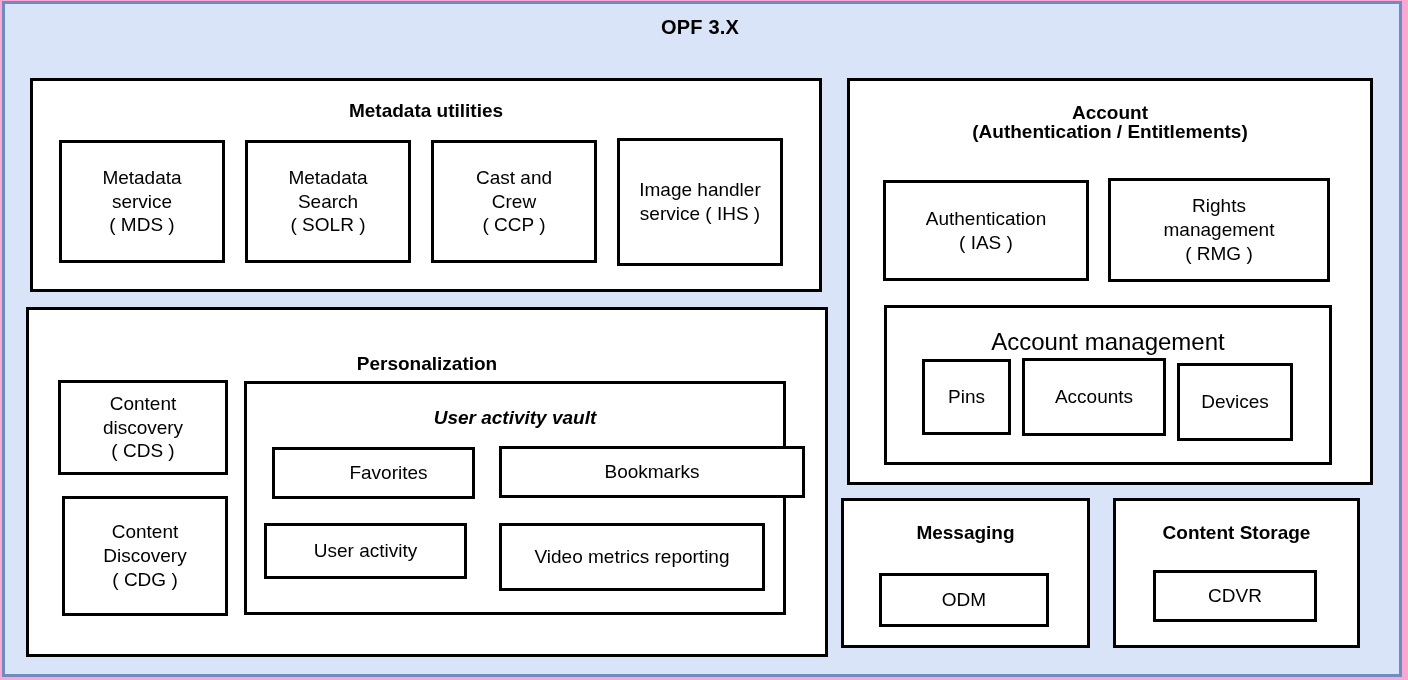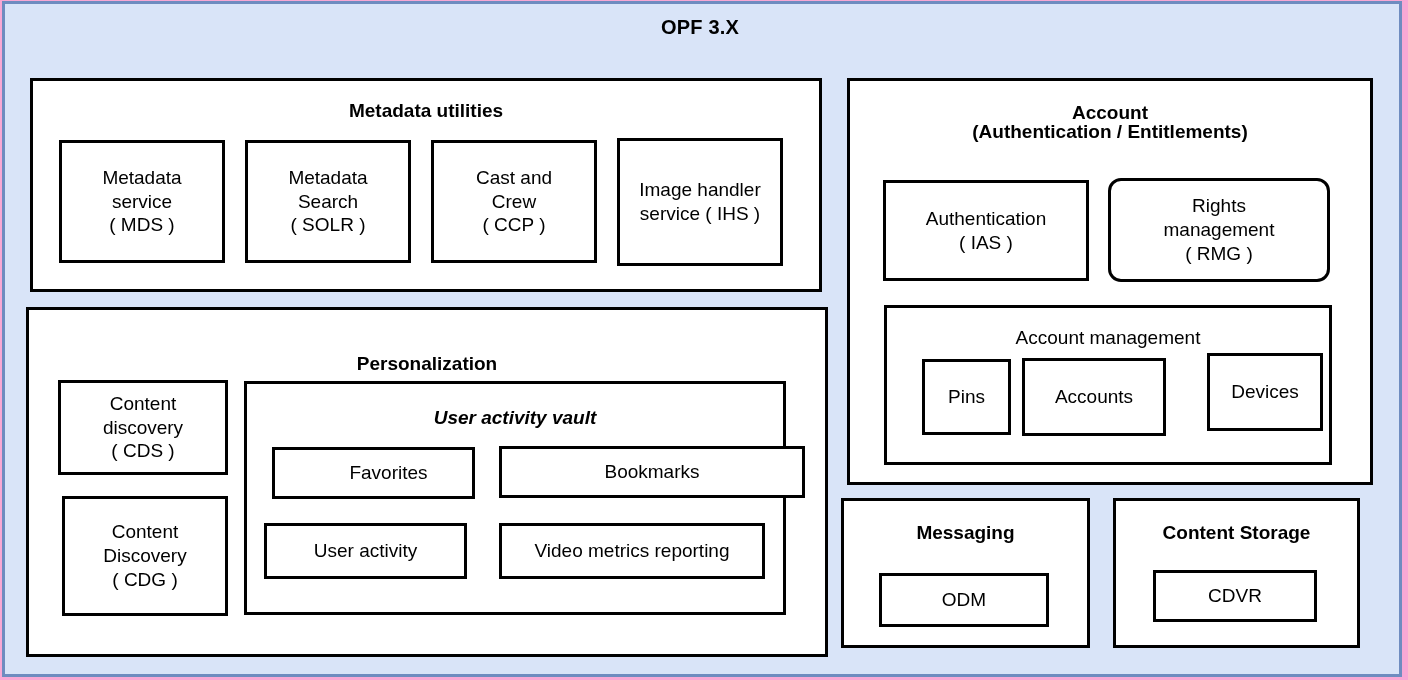--- a/index.html
+++ b/index.html
@@ -55,21 +55,21 @@
     font-size: 19px;
     font-weight: bold;
     color: #000000;
     line-height: 1.42;
   }
   .grp-title-regular {
     position: absolute;
     left: 0;
     width: 100%;
     text-align: center;
-    font-size: 19px;
+    font-size: 24px;
     font-weight: normal;
     color: #000000;
     line-height: 1.42;
   }
   .leaf {
     position: absolute;
     background: #ffffff;
     border: 3px solid #000000;
     box-sizing: border-box;
     display: flex;
@@ -127,43 +127,43 @@
   <div class="box" style="left:244px; top:381px; width:542px; height:234px;">
     <div class="grp-title" style="top:21px;font-style:italic;">User activity vault</div>
   </div>
 
   <div class="leaf" style="left:272px; top:447px; width:203px; height:52px;padding-left:36px;">Favorites</div>
 
   <div class="leaf" style="left:499px; top:446px; width:306px; height:52px;">Bookmarks</div>
 
   <div class="leaf" style="left:264px; top:523px; width:203px; height:56px;">User activity</div>
 
-  <div class="leaf" style="left:499px; top:523px; width:266px; height:56px;">Video metrics reporting</div>
+  <div class="leaf" style="left:499px; top:523px; width:266px; height:68px;">Video metrics reporting</div>
 
   <div class="box" style="left:847px; top:78px; width:526px; height:407px;">
     <div class="grp-title" style="top:19px;">Account</div>
     <div class="grp-title" style="top:38px;">(Authentication / Entitlements)</div>
   </div>
 
   <div class="leaf" style="left:883px; top:180px; width:206px; height:101px;">Authentication
 ( IAS )</div>
 
-  <div class="leaf" style="left:1108px; top:178px; width:222px; height:104px;border-radius:13px;">Rights
+  <div class="leaf" style="left:1108px; top:178px; width:222px; height:104px;">Rights
 management
 ( RMG )</div>
 
   <div class="box" style="left:884px; top:305px; width:448px; height:160px;">
     <div class="grp-title-regular" style="top:17px;">Account management</div>
   </div>
 
   <div class="leaf" style="left:922px; top:359px; width:89px; height:76px;">Pins</div>
 
   <div class="leaf" style="left:1022px; top:358px; width:144px; height:78px;">Accounts</div>
 
-  <div class="leaf" style="left:1177px; top:353px; width:116px; height:78px;margin-left:30px;">Devices</div>
+  <div class="leaf" style="left:1177px; top:363px; width:116px; height:78px;">Devices</div>
 
   <div class="box" style="left:841px; top:498px; width:249px; height:150px;">
     <div class="grp-title" style="top:19px;">Messaging</div>
   </div>
 
   <div class="leaf" style="left:879px; top:573px; width:170px; height:54px;">ODM</div>
 
   <div class="box" style="left:1113px; top:498px; width:247px; height:150px;">
     <div class="grp-title" style="top:19px;">Content Storage</div>
   </div>

